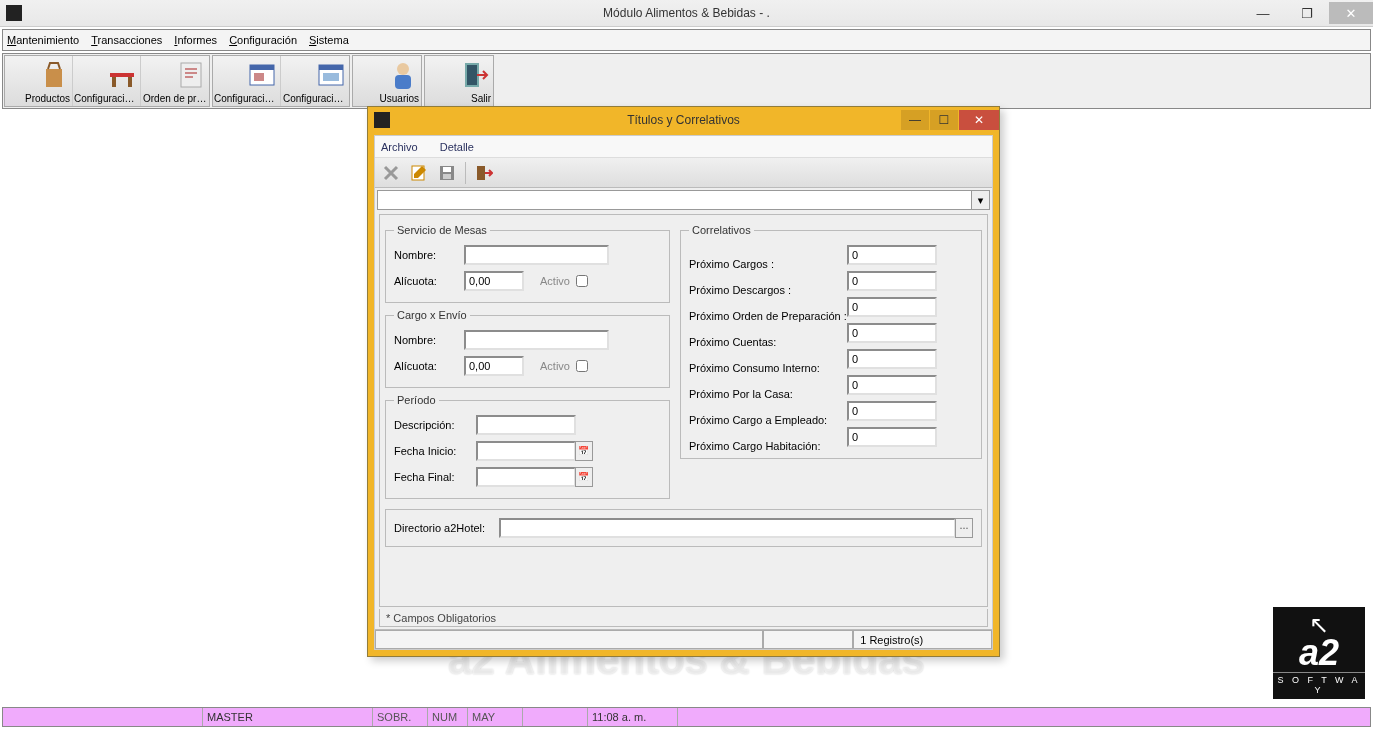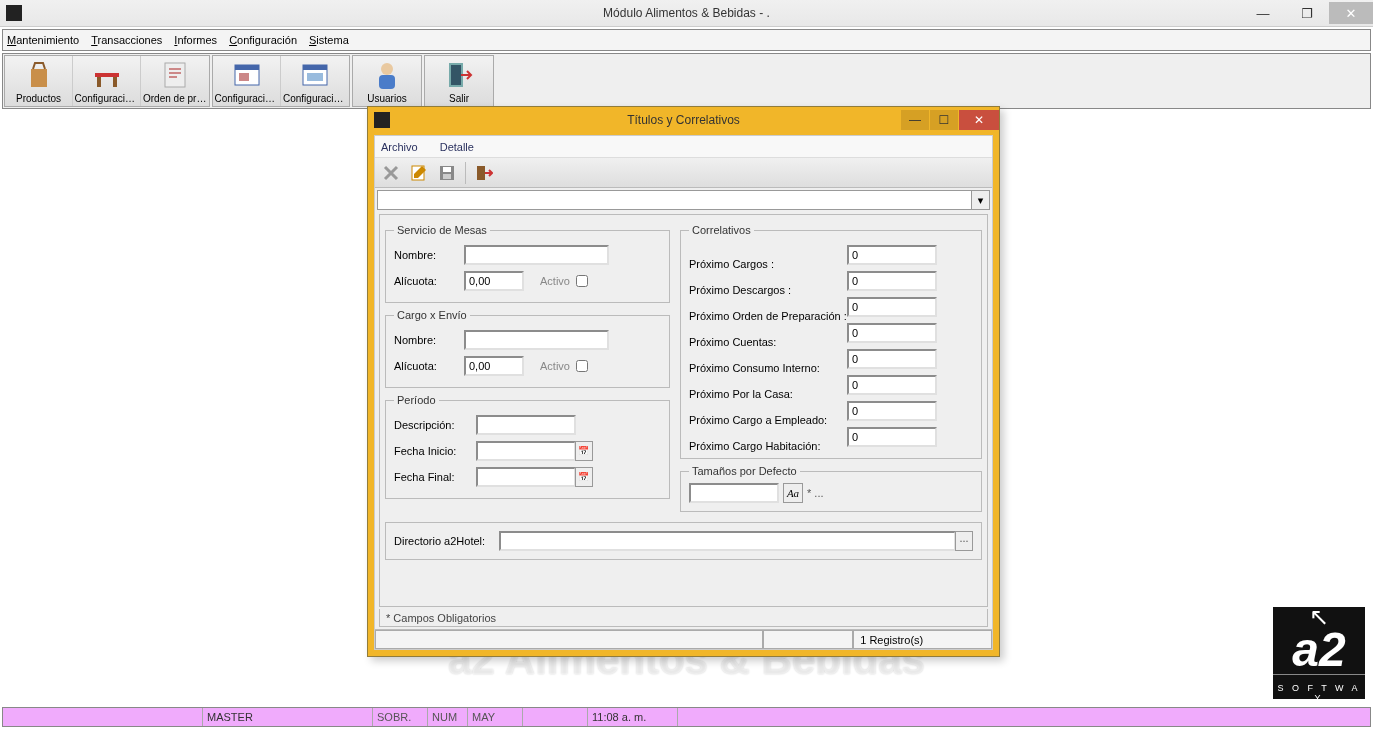--- a/index.html
+++ b/index.html
@@ -14,33 +14,33 @@
 .main-winbtns .close { background: #bbb; color: #fff; }
 
 
 .main-menu { height: 22px; border: 1px solid #888; margin: 2px; display: flex; align-items: center; padding: 0 4px; gap: 12px; background: #f4f4f4; }
 .main-menu span { text-decoration: underline; text-decoration-color: transparent; cursor: default; }
 .main-menu span::first-letter { text-decoration: underline; }
 
 
 .main-toolbar { height: 56px; border: 1px solid #888; margin: 0 2px; display: flex; padding: 1px; background: #efefef; }
 .tb-group { border: 1px solid #aaa; background: linear-gradient(#f2f2f2,#dcdcdc); display: flex; margin-right: 2px; }
-.tb-btn { width: 68px; display: flex; flex-direction: column; align-items: center; justify-content: flex-end; padding: 2px; border-right: 1px solid #ccc; cursor: default; }
+.tb-btn { width: 68px; display: flex; flex-direction: column; align-items: flex-end; justify-content: flex-end; padding: 2px; border-right: 1px solid #ccc; cursor: default; }
 .tb-btn:last-child { border-right: none; }
 .tb-icon { width: 32px; height: 32px; display: block; margin-bottom: 2px; }
 .tb-label { font-size: 10px; white-space: nowrap; overflow: hidden; text-overflow: ellipsis; max-width: 64px; text-align:center; }
 
 
 .watermark { position: absolute; left: 50%; top: 660px; transform: translate(-50%,-50%); font-size: 42px; font-weight: bold; color: rgba(255,255,255,0.55); text-shadow: 0 0 2px rgba(0,0,0,0.2); white-space: nowrap; z-index: 0; }
 
 
 .logo { position: absolute; right: 8px; bottom: 30px; width: 92px; height: 92px; background: #111; color: #fff; display: flex; flex-direction: column; align-items: center; justify-content: center; }
 .logo .cursor { font-size: 24px; }
-.logo .a2 { font-size: 48px; font-weight: bold; font-style: italic; line-height: 0.8; }
-.logo .soft { font-size: 9px; letter-spacing: 3px; border-top: 1px solid #888; width: 100%; text-align: center; padding-top: 8px; margin-top: 4px; }
+.logo .a2 { font-size: 36px; font-weight: bold; font-style: italic; line-height: 0.8; }
+.logo .soft { font-size: 9px; letter-spacing: 3px; border-top: 1px solid #888; width: 100%; text-align: center; padding-top: 2px; margin-top: 4px; }
 
 
 .statusbar { position: absolute; left: 2px; right: 2px; bottom: 2px; height: 20px; border: 1px solid #888; display: flex; background: #f0abfc; }
 .sb-cell { border-right: 1px solid #aaa; padding: 2px 4px; display: flex; align-items: center; color: #555; }
 
 
 .modal { position: absolute; left: 367px; top: 106px; width: 633px; height: 551px; border: 1px solid #917c3b; background: #f1b629; box-shadow: 4px 4px 8px rgba(0,0,0,0.2); z-index: 10; }
 .modal-titlebar { height: 26px; background: #f1b629; display: flex; align-items: center; position: relative; }
 .modal-titlebar .icon { width: 16px; height: 16px; background: #222; margin: 0 6px; }
 .modal-title { position: absolute; left: 50%; transform: translateX(-50%); color: #333; font-size: 12px; }
@@ -320,28 +320,20 @@
                   <label>Próximo Cargo a Empleado:</label>
                   <input class="inp inp-88" value="0" style="">
                 </div>
                 <div class="row row-c">
                   <label>Próximo Cargo Habitación:</label>
                   <input class="inp inp-88" value="0" style="">
                 </div>
               </div>
           </fieldset>
 
-          <fieldset>
-            <legend>Tamaños por Defecto</legend>
-            <div class="tam-row">
-              <input class="inp" style="width: 90px;" value="">
-              <div class="glyph-btn">Aa</div>
-              <span style="color:#555">* ...</span>
-            </div>
-          </fieldset>
         </div>
       </div>
 
       <div class="dir-row">
         <label>Directorio a2Hotel:</label>
         <input class="inp" value="" style="">
         <div class="date-btn" style="height:20px">⋯</div>
       </div>
     </div>
 

